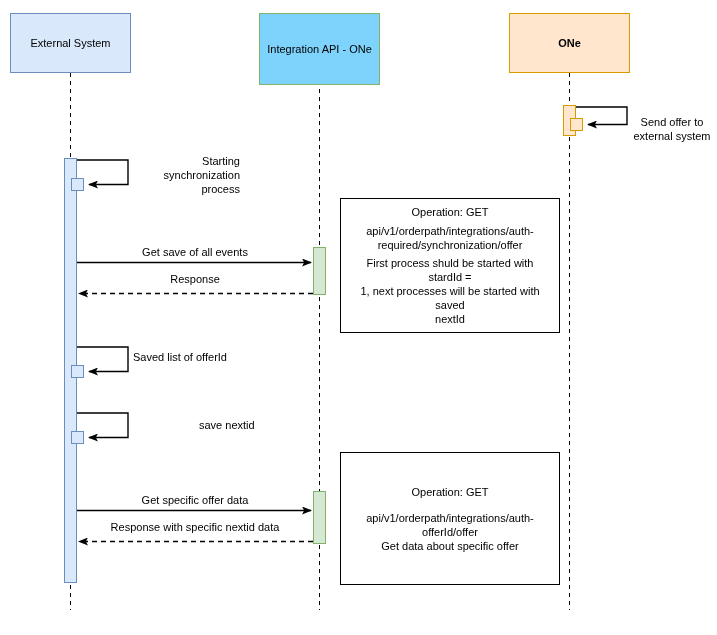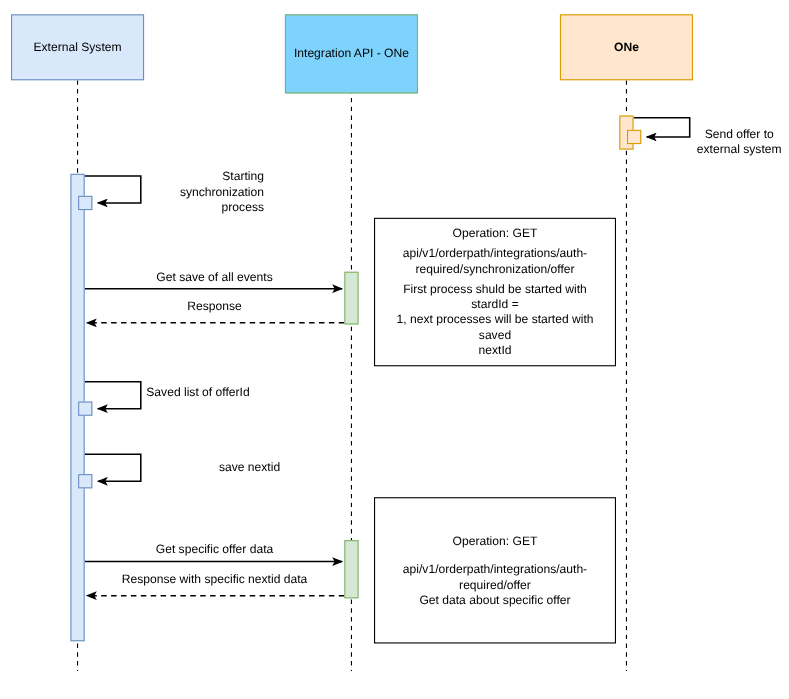--- a/index.html
+++ b/index.html
@@ -190,17 +190,17 @@
     <div class="note-gap"></div>
     <div class="note-line">First process shuld be started with stardId =</div>
     <div class="note-line">1, next processes will be started with saved</div>
     <div class="note-line">nextId</div>
   </div>
 
   <div class="note-box" style="left:340px; top:452px; width:220px; height:133px;">
     <div class="note-line">Operation: GET</div>
     <div class="note-gap"></div>
     <div class="note-line">api/v1/orderpath/integrations/auth-</div>
-    <div class="note-line">required/offer</div>
+    <div class="note-line">offerId/offer</div>
     <div class="note-line">Get data about specific offer</div>
   </div>
 
 </div>
 
 </body></html>

